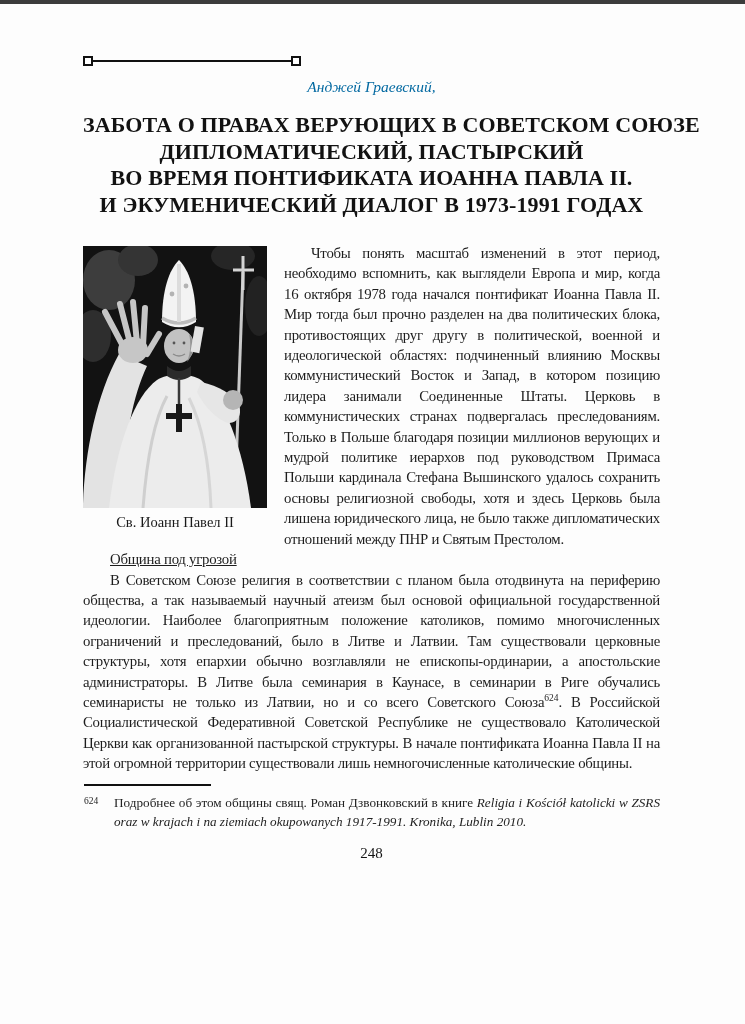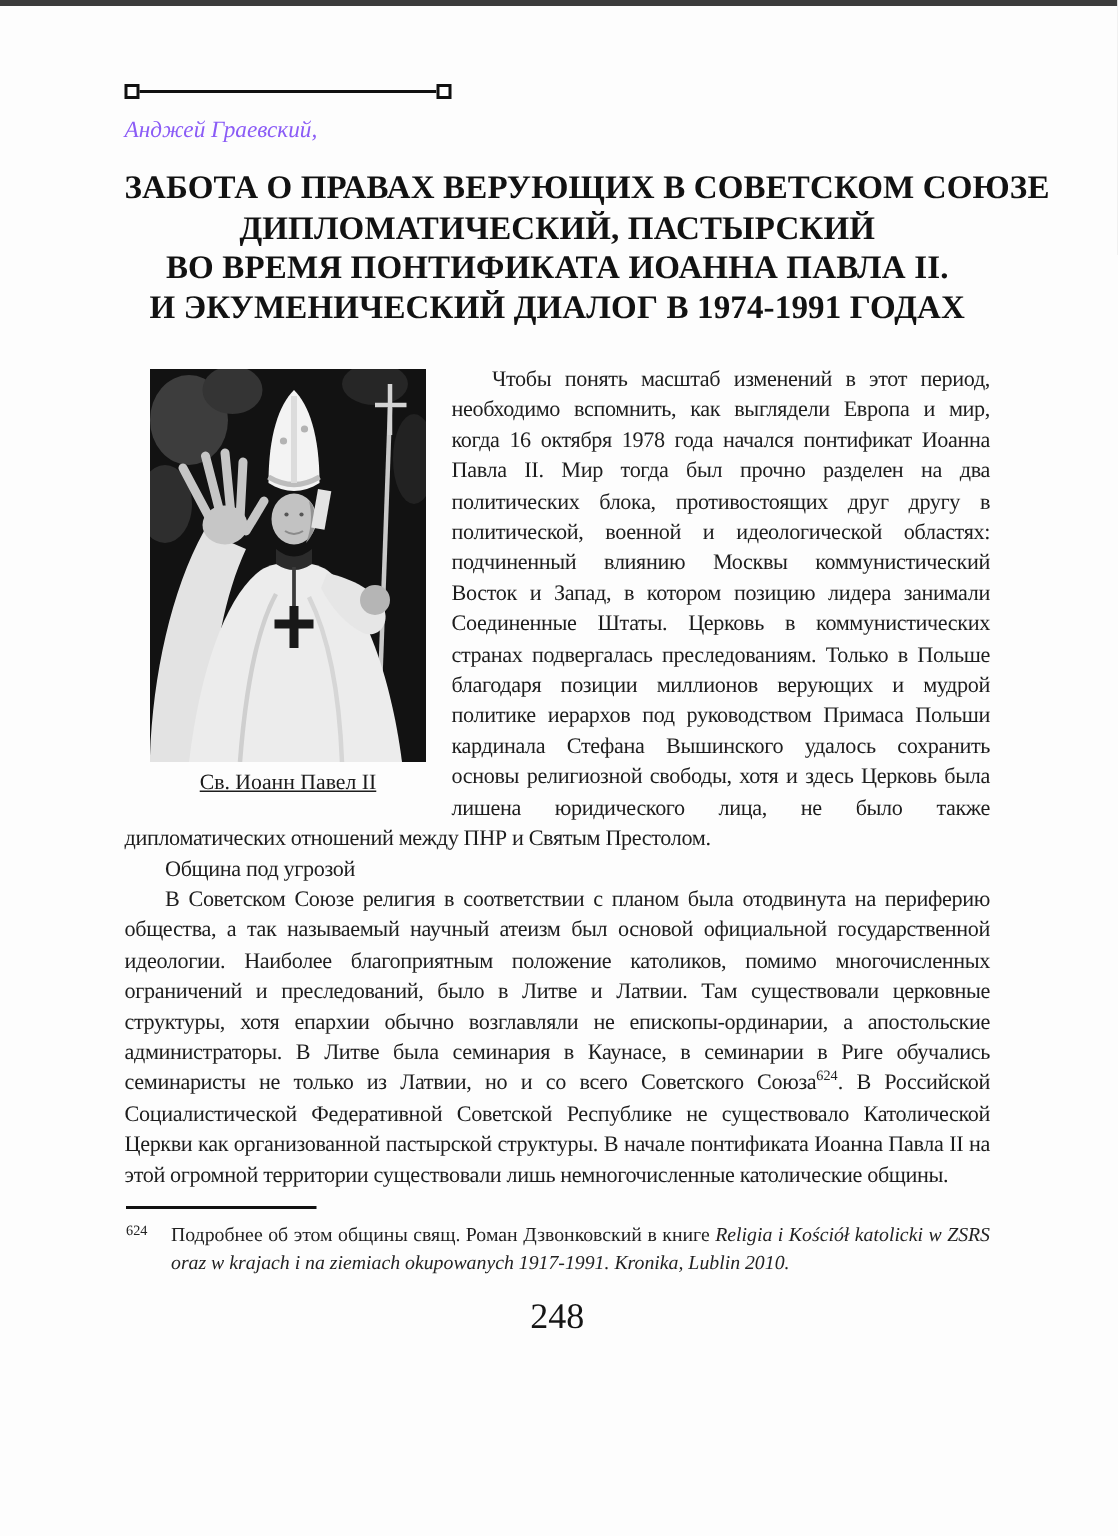--- a/index.html
+++ b/index.html
@@ -36,24 +36,24 @@
   }
   .hline { flex:1 1 auto; height:2px; background:#111; }
   .header-text {
     margin-left:12px;
     font-size:15px; white-space:nowrap; color:#222;
     letter-spacing:0.1px;
   }
   
   .author {
     margin-top:10px;
-    text-align:left;
+    text-align:center;
     font-style:italic;
     font-size:15.5px; line-height:21px;
-    color:#8b5cf6;
+    color:#0369a1;
   }
   
   .title {
     margin-top:15px;
     text-align:center;
     font-weight:bold;
     font-size:22px; line-height:26.5px;
     color:#121212;
     letter-spacing:0.1px;
   }
@@ -72,21 +72,21 @@
   }
   .photo-figure svg { display:block; }
   .photo-caption {
     margin-top:5px;
     text-align:center;
     font-size:14.5px; line-height:18px;
     letter-spacing:0;
     color:#1a1a1a;
   }
   .para { margin:0; text-indent:27px; }
-  .subheading { margin:0; text-indent:27px; }
+  .subheading { margin:0; text-indent:27px;text-decoration:underline; }
   sup.ref { font-size:9.5px; line-height:0; letter-spacing:0; }
   
   .footnote-block { clear:both; margin-top:10px; }
   .footnote-rule {
     width:127px; height:2px; background:#111;
     margin:0 0 7px 1px;
   }
   .footnote {
     position:relative;
     padding-left:31px;
@@ -97,21 +97,21 @@
   .fn-marker {
     position:absolute; left:1px; top:-1px;
     font-size:9.5px;
   }
   .fn-italic { font-style:italic; }
   
   .page-number {
     clear:both;
     margin-top:13px;
     text-align:center;
-    font-size:24px;
+    font-size:15px;
     color:#151515;
   }
 </style>
 </head>
 <body>
 
 <div class="page">
   <div class="top-edge"></div>
 
   <div class="content">
@@ -125,26 +125,26 @@
     </div>
 
     <div class="author">
       <div>Анджей Граевский,</div>
     </div>
 
     <div class="title">
       <div>ЗАБОТА О ПРАВАХ ВЕРУЮЩИХ В СОВЕТСКОМ СОЮЗЕ</div>
       <div>ДИПЛОМАТИЧЕСКИЙ, ПАСТЫРСКИЙ</div>
       <div>ВО ВРЕМЯ ПОНТИФИКАТА ИОАННА ПАВЛА II.</div>
-      <div>И ЭКУМЕНИЧЕСКИЙ ДИАЛОГ В 1974-1991 ГОДАХ</div>
+      <div>И ЭКУМЕНИЧЕСКИЙ ДИАЛОГ В 1973-1991 ГОДАХ</div>
     </div>
 
     <div class="body">
 
-      <figure class="photo-figure" style="margin-left:17px;text-decoration:underline;">
+      <figure class="photo-figure" style="margin-left:0;">
         <svg viewBox="0 0 184 262" width="184" height="262" xmlns="http://www.w3.org/2000/svg">
           <rect width="184" height="262" fill="#121212"></rect>
           <ellipse cx="26" cy="34" rx="26" ry="30" fill="#3d3d3d"></ellipse>
           <ellipse cx="10" cy="90" rx="18" ry="26" fill="#2e2e2e"></ellipse>
           <ellipse cx="55" cy="14" rx="20" ry="16" fill="#343434"></ellipse>
           <ellipse cx="150" cy="10" rx="22" ry="14" fill="#262626"></ellipse>
           <ellipse cx="176" cy="60" rx="14" ry="30" fill="#222222"></ellipse>
           <line x1="152" y1="250" x2="160" y2="26" stroke="#c9c9c9" stroke-width="3"></line>
           <line x1="160" y1="10" x2="160" y2="44" stroke="#d4d4d4" stroke-width="3"></line>
           <line x1="150" y1="24" x2="171" y2="24" stroke="#d4d4d4" stroke-width="3"></line>

